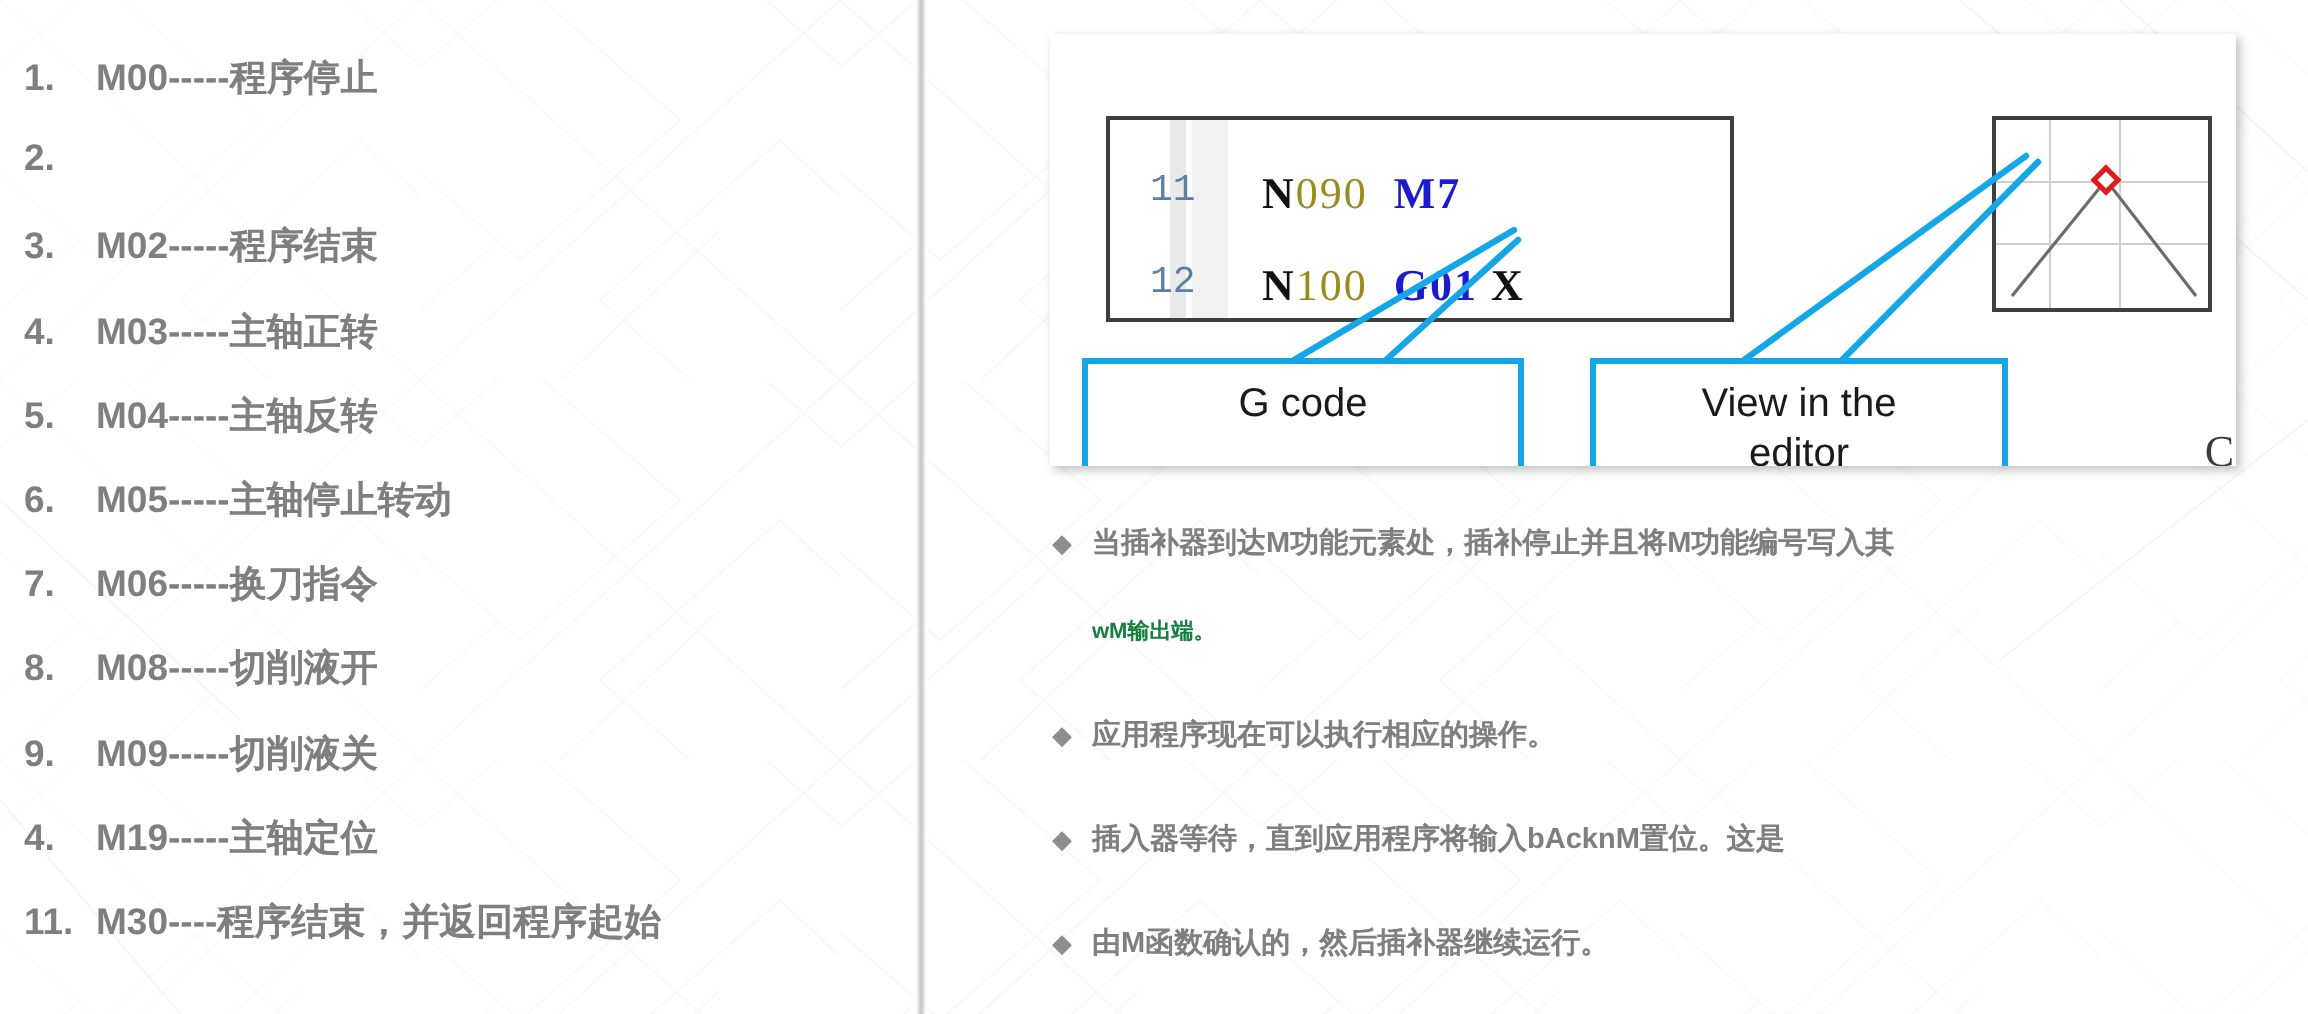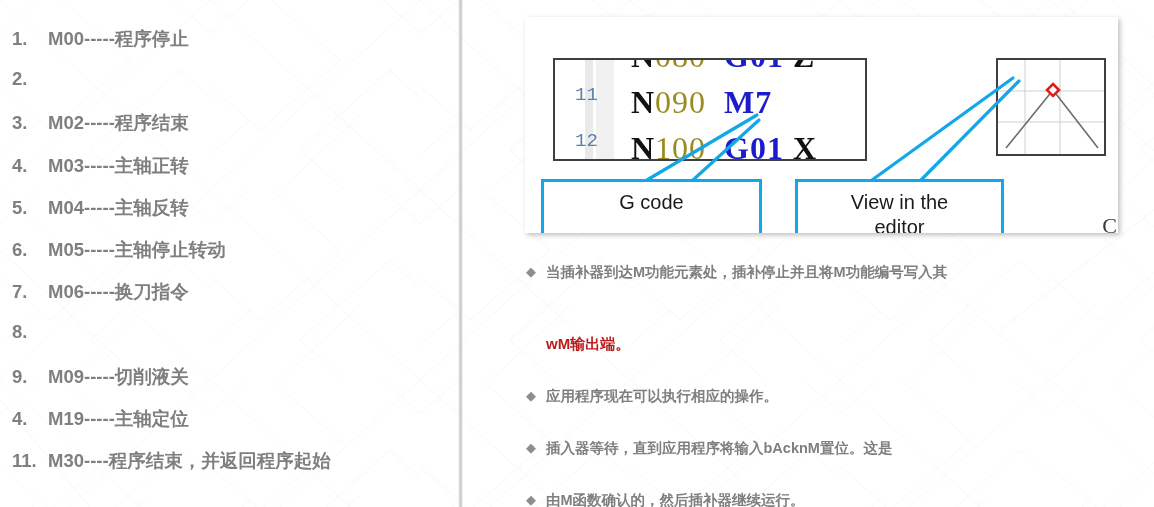--- a/index.html
+++ b/index.html
@@ -142,21 +142,21 @@
     left: 4px;
     width: 40px;
     text-align: left;
     color: #5b7fa6;
     font-family: "Liberation Mono", "DejaVu Sans Mono", monospace;
     font-size: 19px;
   }
   .code-text {
     position: absolute;
     left: 60px;
-    font-size: 32px;
+    font-size: 22px;
     letter-spacing: 1px;
     text-align: center;
   }
   .tok-n  { color: #111111; font-weight: bold; }
   .tok-num{ color: #9a8b20; }
   .tok-g  { color: #1c1ccc; font-weight: bold; }
   .tok-ax { color: #111111; font-weight: bold; }
 
   
   #editor-box {
@@ -239,25 +239,24 @@
     flex: 0 0 20px;
     color: #8d8d8d;
     font-size: 13px;
     line-height: 20px;
   }
   .bullet-text {
     flex: 1 1 auto;
   }
   .bullet-cont {
     padding-left: 20px;
-    color: #b91c1c;
-    font-size: 15px;
+    color: #15803d;
+    font-size: 11px;
     font-weight: bold;
     line-height: 20px;
-    margin-top: 28px;
   }
   .sp-1 { height: 24px; }
   .sp-2 { height: 32px; }
 </style>
 </head>
 <body>
 
 <svg id="watermark" viewBox="0 0 1154 507" preserveAspectRatio="none">
   <defs>
     <pattern id="hexnet" width="210" height="190" patternUnits="userSpaceOnUse">
@@ -323,20 +322,21 @@
         <span class="mcode-body"><span>M05</span><span>-----</span><span>主轴停止转动</span></span>
       </div>
 
       <div class="mcode-row">
         <span class="mcode-idx">7.</span>
         <span class="mcode-body"><span>M06</span><span>-----</span><span>换刀指令</span></span>
       </div>
 
       <div class="mcode-row">
         <span class="mcode-idx">8.</span>
+        <span class="mcode-body"><span>M08</span><span>-----</span><span>切削液开</span></span>
       </div>
 
       <div class="mcode-row">
         <span class="mcode-idx">9.</span>
         <span class="mcode-body"><span>M09</span><span>-----</span><span>切削液关</span></span>
       </div>
 
       <div class="mcode-row">
         <span class="mcode-idx">4.</span>
         <span class="mcode-body"><span>M19</span><span>-----</span><span>主轴定位</span></span>

